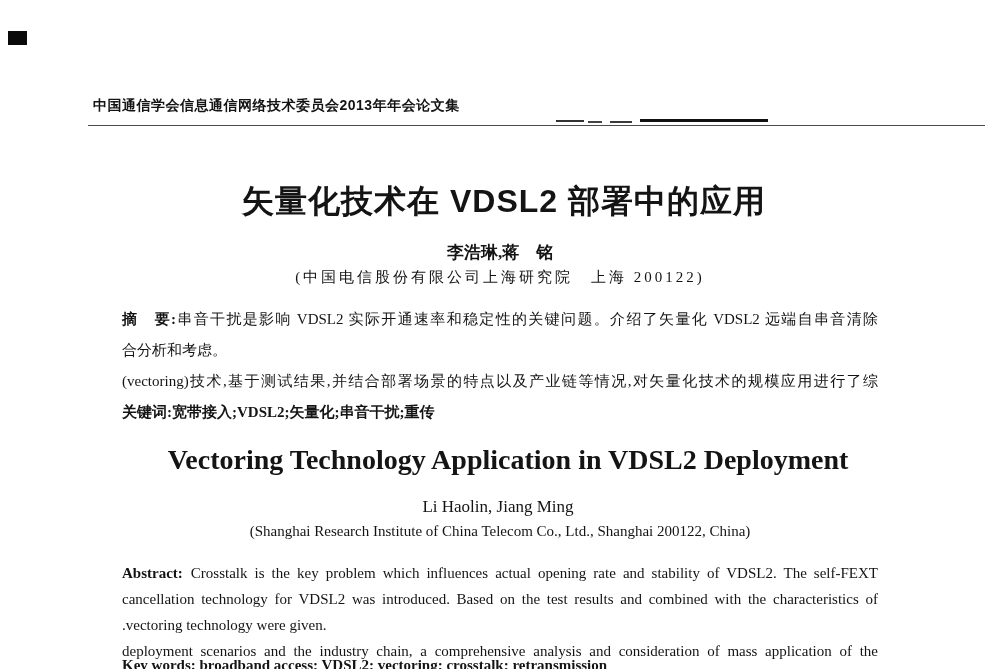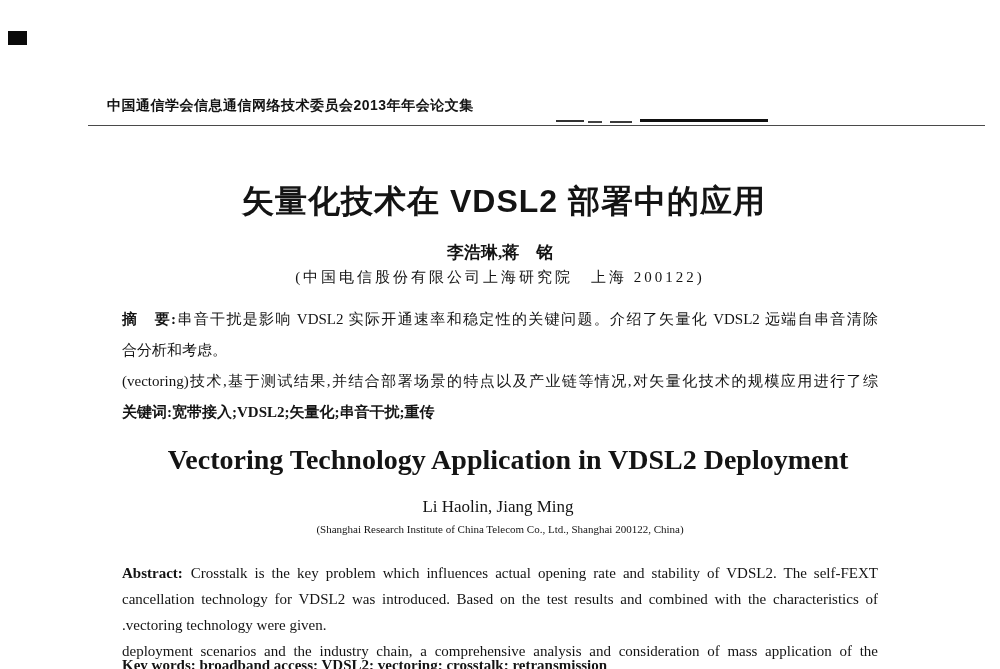--- a/index.html
+++ b/index.html
@@ -43,21 +43,20 @@
   .rule-dash2 { position: absolute; left: 588px; top: 121px; width: 14px; height: 2px; background: #444; }
   .rule-dash3 { position: absolute; left: 610px; top: 121px; width: 22px; height: 2px; background: #3b3b3b; }
 
   .proc-header {
     position: absolute;
     left: 93px; top: 97px;
     font-size: 14px;
     font-weight: bold;
     letter-spacing: 0.5px;
     white-space: nowrap;
-    margin-left: 14px;
   }
 
   .cn-title {
     position: absolute;
     left: 0; top: 176px;
     width: 1000px;
     margin: 4px;
     text-align: center;
     font-size: 32px;
     font-weight: bold;
@@ -111,21 +110,21 @@
     left: 0; top: 497px;
     width: 996px;
     text-align: center;
     font-size: 17px;
   }
   .en-affil {
     position: absolute;
     left: 0; top: 523px;
     width: 1000px;
     text-align: center;
-    font-size: 11px;
+    font-size: 15px;
   }
   .en-abstract {
     position: absolute;
     left: 122px; top: 560px;
     width: 756px;
     font-size: 15px;
     line-height: 26px;
   }
   .en-abs-label { font-weight: bold; margin-right: 8px; }
 

